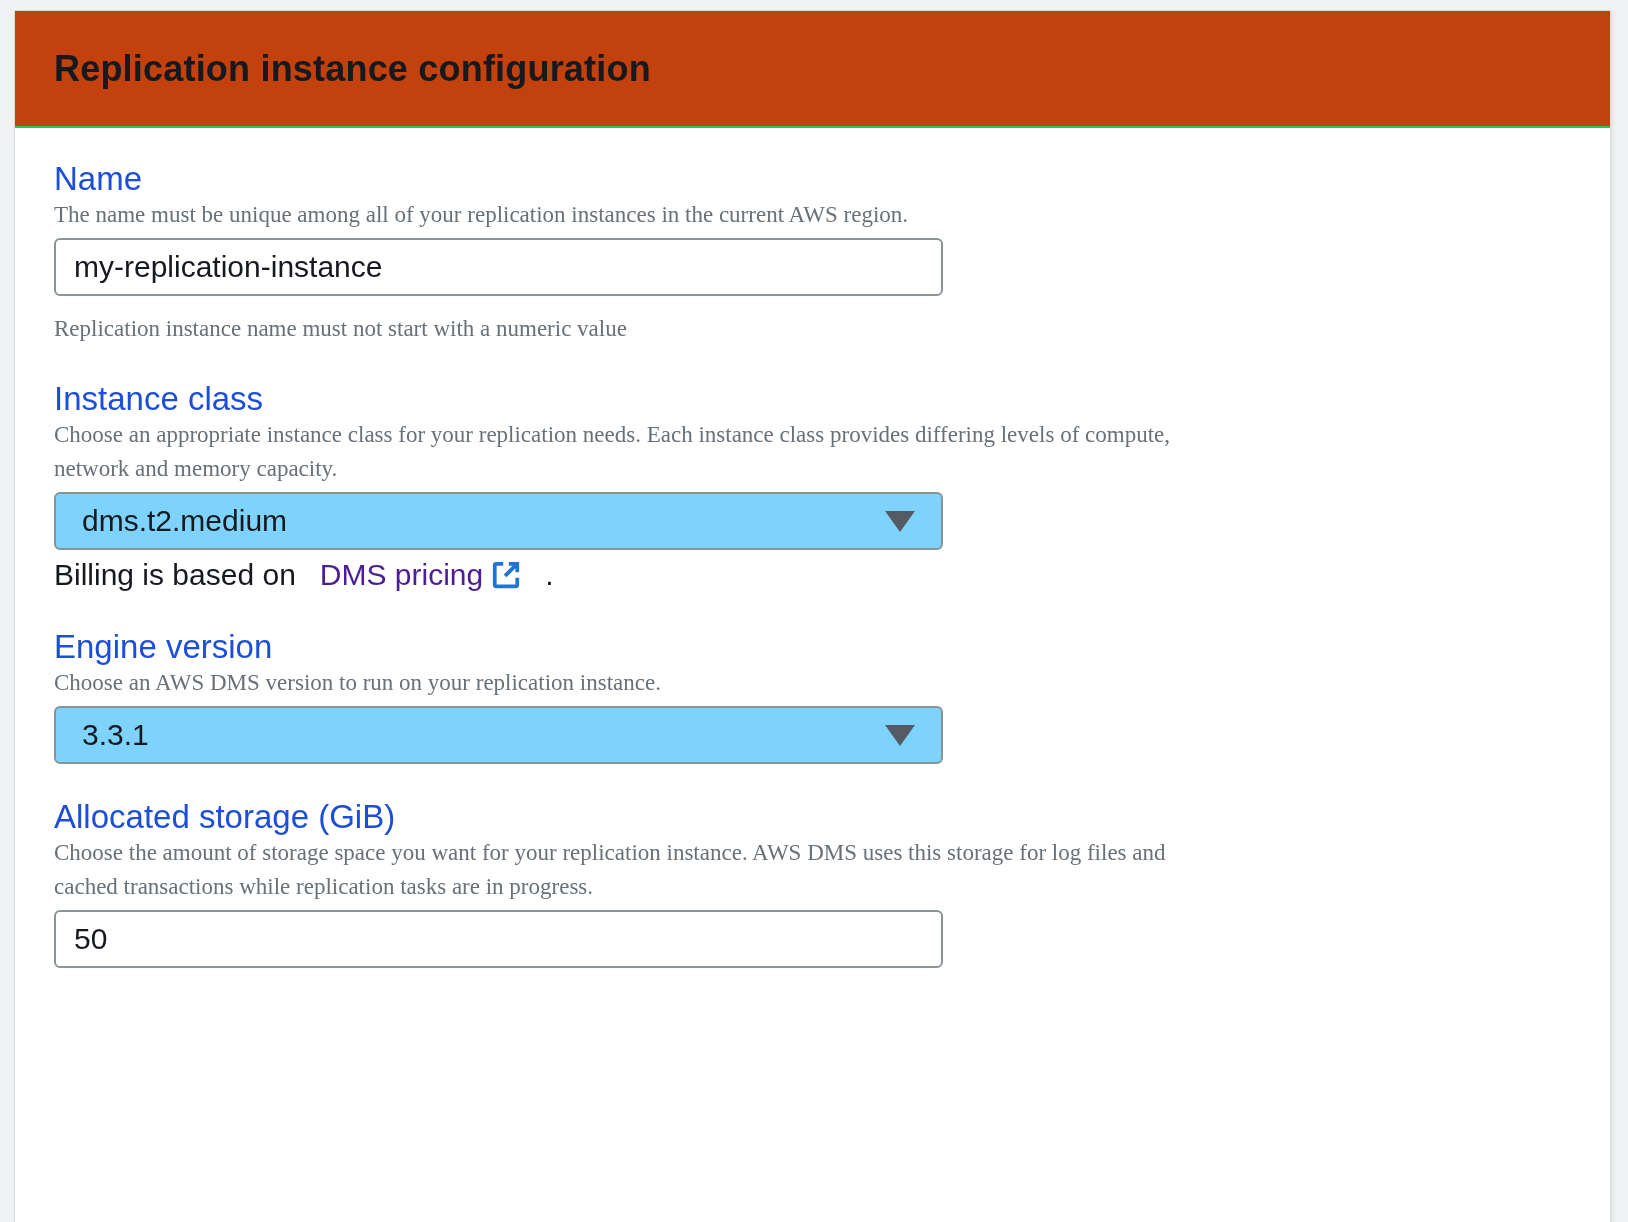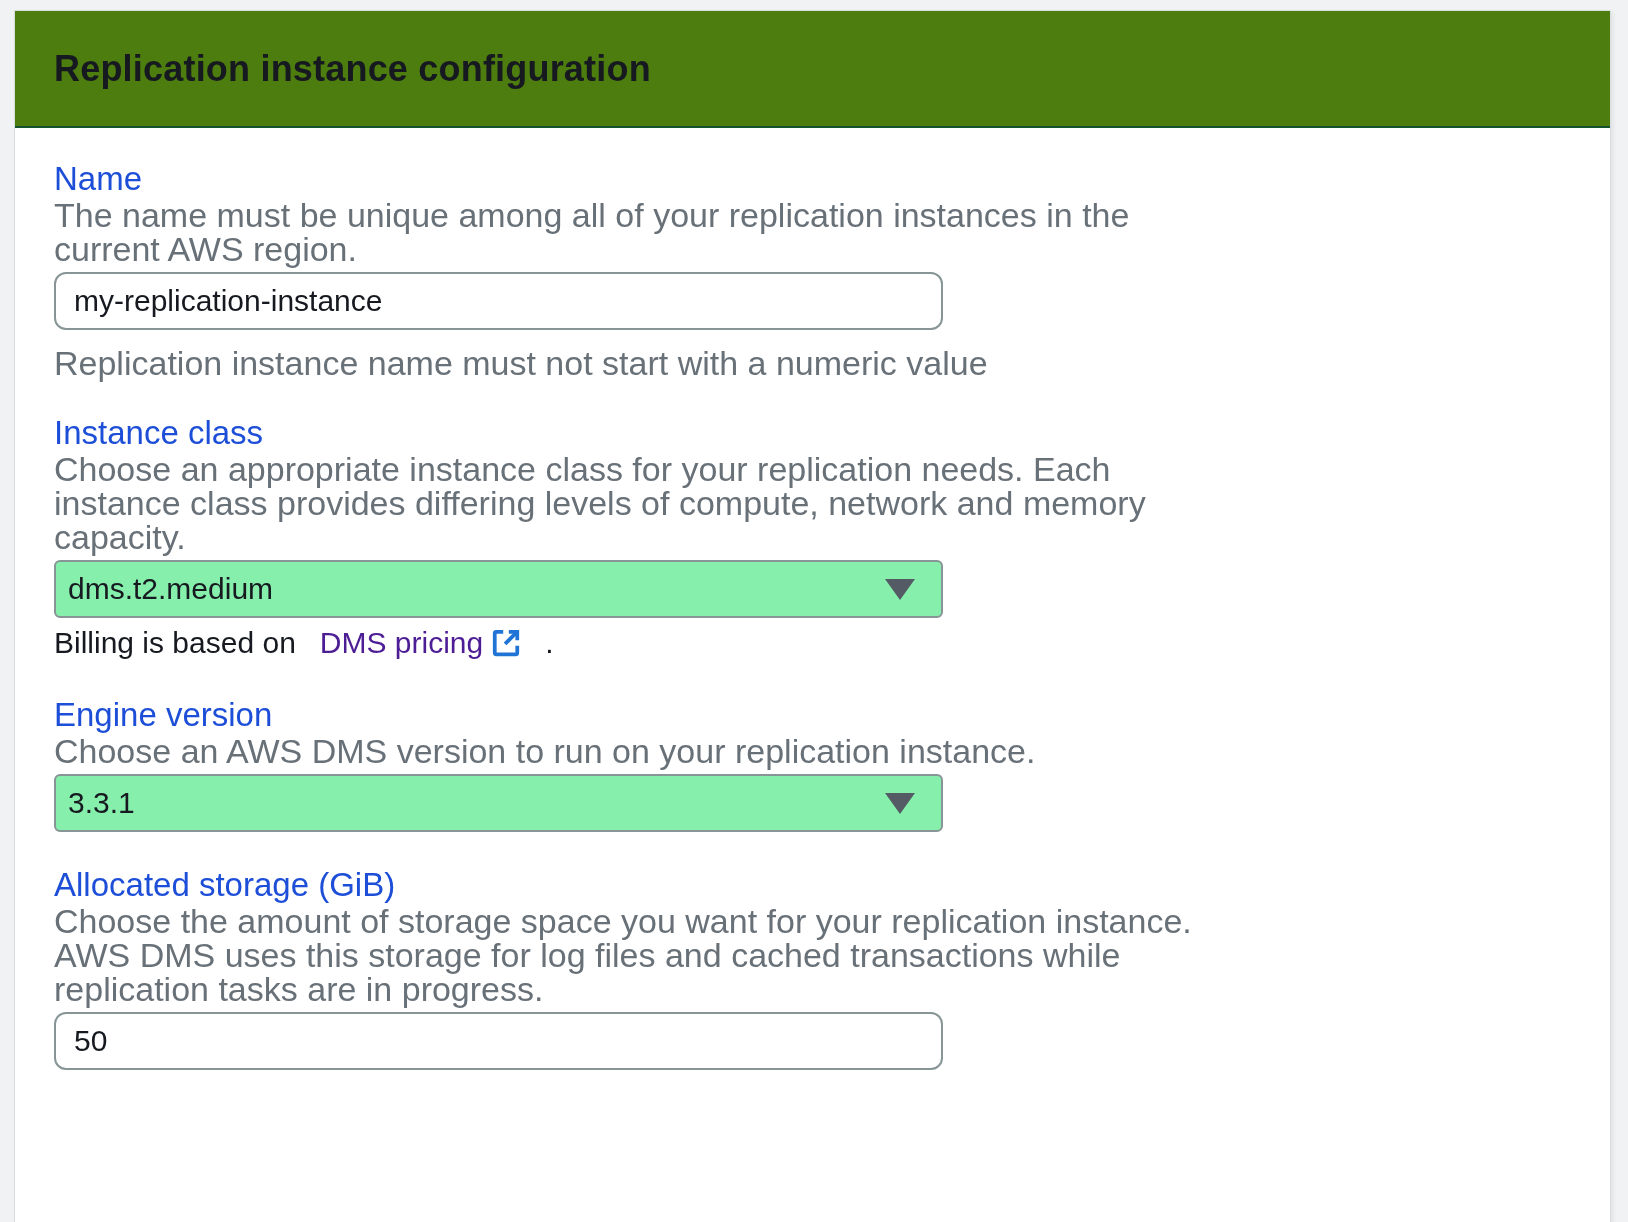--- a/index.html
+++ b/index.html
@@ -13,22 +13,22 @@
   .card {
     position: absolute;
     left: 14px; top: 10px;
     width: 1597px; height: 1340px;
     background: #ffffff;
     border: 1px solid #d9dedf;
     box-shadow: 2px 2px 4px rgba(0,0,0,0.07);
   }
   .card-header {
     height: 117px;
-    background: #4d7c0f;
-    border-bottom: 2px solid #14532d;
+    background: #c2410c;
+    border-bottom: 2px solid #22c55e;
     display: flex;
     align-items: center;
     padding-left: 39px;
   }
   .card-title {
     font-size: 36px;
     font-weight: bold;
     color: #16191f;
     letter-spacing: 0.2px;
   }
@@ -36,47 +36,48 @@
     padding: 32px 40px 40px 39px;
   }
   .field { width: 1168px; }
   .field + .field { margin-top: 34px; }
   .field-label {
     font-size: 33px;
     line-height: 38px;
     color: #1d4ed8;
   }
   .field-desc, .field-helper {
-    font-size: 34px;
+    font-size: 23px;
     line-height: 34px;
     color: #687078;
+    font-family: Liberation Serif, serif;
   }
   .field-helper { margin-top: 16px; }
   .text-input {
     display: block;
     margin-top: 6px;
     width: 889px;
     height: 58px;
     border: 2px solid #879596;
-    border-radius: 12px;
+    border-radius: 6px;
     padding: 0 18px;
     font-family: "Liberation Sans", sans-serif;
     font-size: 30px;
     color: #16191f;
     background: #ffffff;
     outline: none;
   }
   .select-box {
     margin-top: 6px;
     width: 889px;
     height: 58px;
     border: 2px solid #879596;
     border-radius: 6px;
-    padding: 0 26px 0 12px;
-    background: #86efac;
+    padding: 0 26px 0 26px;
+    background: #7dd3fc;
     display: flex;
     align-items: center;
     justify-content: space-between;
     cursor: pointer;
   }
   .select-value {
     font-size: 30px;
     color: #16191f;
   }
   .caret-down {

